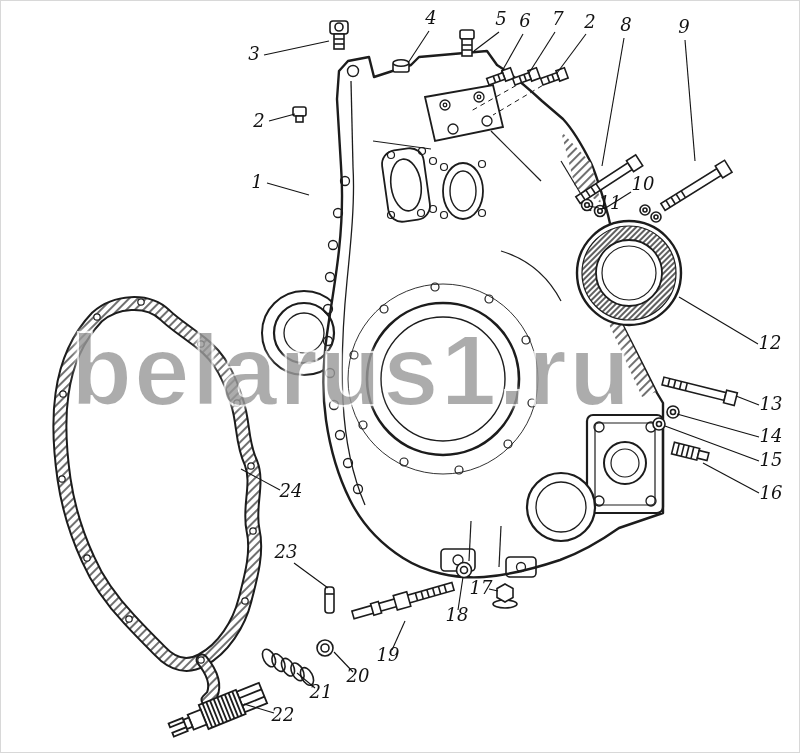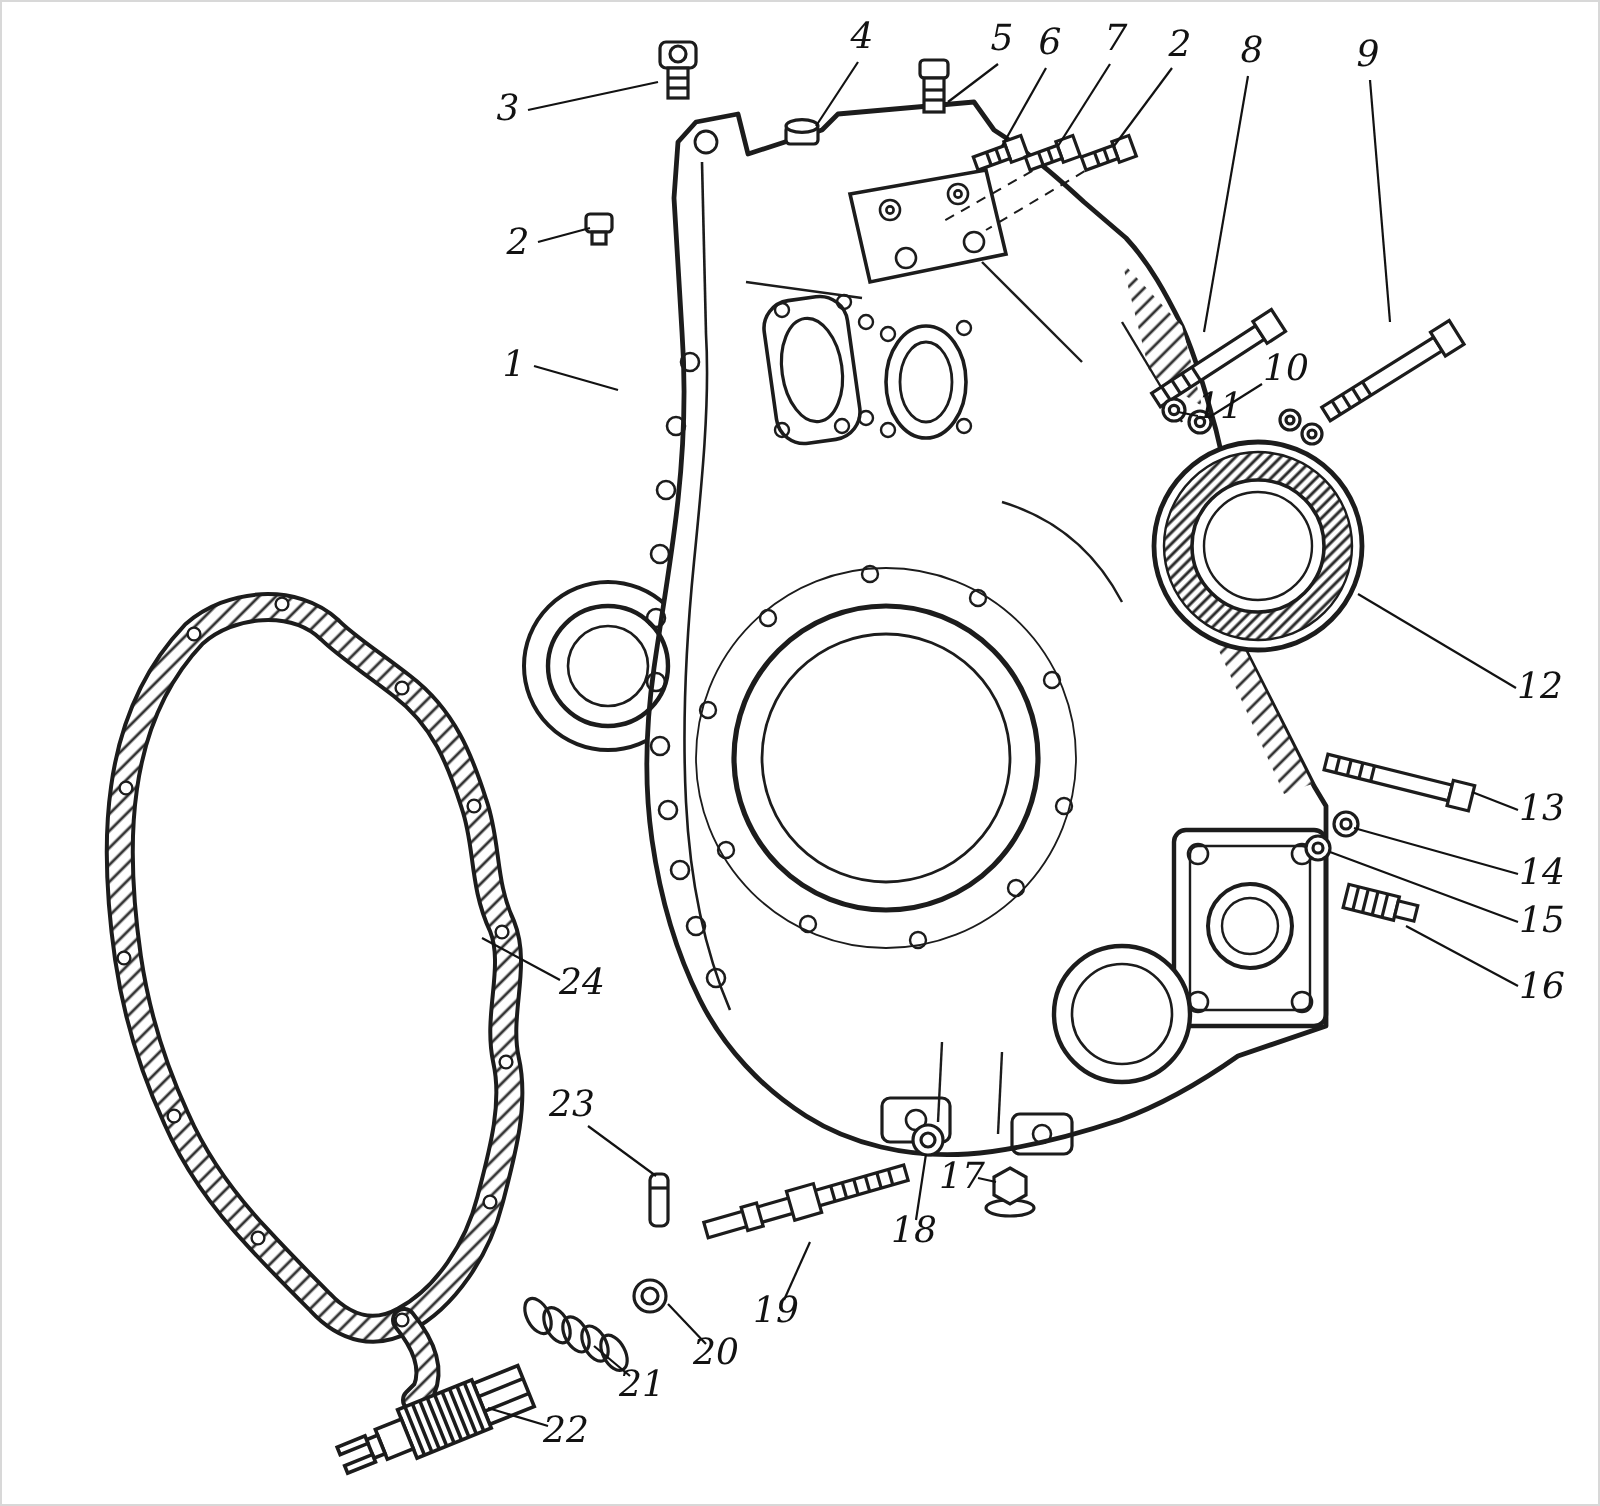--- a/index.html
+++ b/index.html
@@ -390,13 +390,14 @@
     <text class="co" x="456" y="620">18</text>
     <text class="co" x="387" y="660">19</text>
     <text class="co" x="357" y="681">20</text>
     <text class="co" x="320" y="697">21</text>
     <text class="co" x="282" y="720">22</text>
     <text class="co" x="285" y="557">23</text>
     <text class="co" x="290" y="496">24</text>
   </g>
 </svg>
 
+  <div class="watermark">belarus1.ru</div>
 </div>
 
 </body></html>

